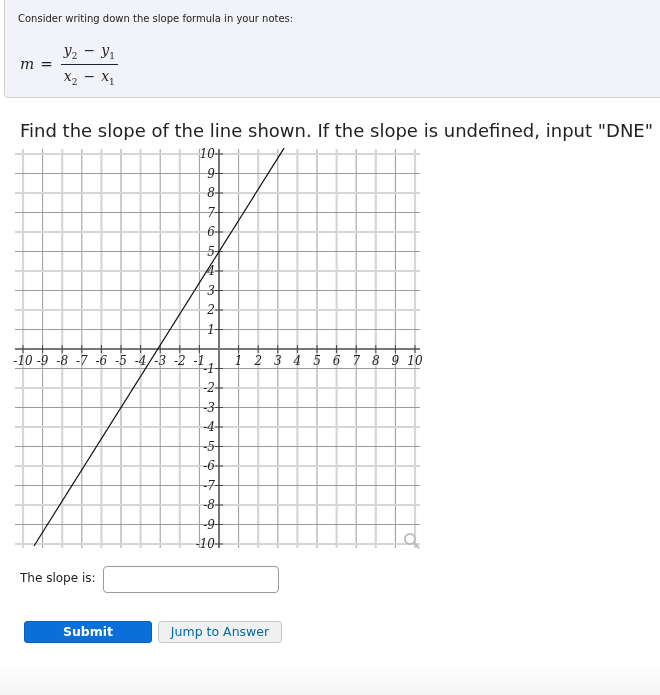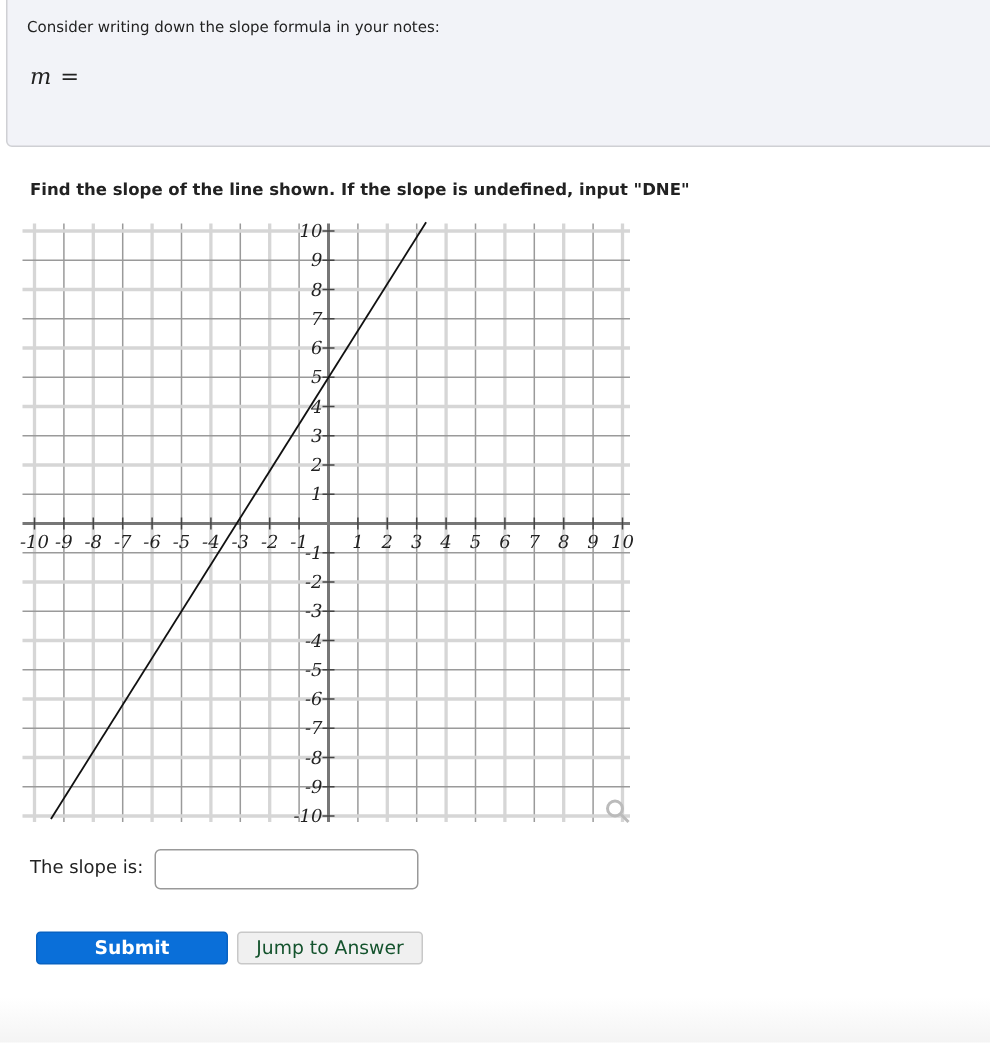--- a/index.html
+++ b/index.html
@@ -24,46 +24,54 @@
       display: flex; align-items: center;
     }
     .formula .m { margin-right: 6px; }
     .formula .eq { font-style: normal; margin-right: 8px; }
     .frac { display: inline-flex; flex-direction: column; align-items: center; }
     .frac .num { padding: 0 3px 3px 3px; border-bottom: 1px solid #222; font-size: 14px; }
     .frac .den { padding: 3px 3px 0 3px; font-size: 14px; }
     sub { font-size: 9px; font-style: normal; }
     .op { font-style: normal; margin: 0 6px; }
     .question {
-      position: absolute; left: 20px; top: 120px; font-size: 11px; color: #222; font-weight: bold;
+      position: absolute; left: 20px; top: 120px; font-size: 18px; color: #222;
     }
     .graph { position: absolute; left: 0; top: 140px; }
     .graph text { font-family: "DejaVu Serif", serif; font-style: italic; font-size: 12px; fill: #222; }
     .answer-label { position: absolute; left: 20px; top: 571px; font-size: 12px; }
     .answer-input {
       position: absolute; left: 103px; top: 566px; width: 176px; height: 27px;
       box-sizing: border-box; border: 1px solid #999; border-radius: 4px;
       background: #fff; font-size: 13px; padding: 0 6px;
     }
     .btn {
       position: absolute; top: 621px; height: 22px; box-sizing: border-box;
       font-family: "DejaVu Sans", sans-serif; font-size: 12.5px;
       border-radius: 3px; padding: 0 10px; line-height: 20px; cursor: pointer;
     }
     .btn-submit { left: 24px; width: 128px; background: #0a6fd9; color: #fff; border: 1px solid #0862c2; font-weight: bold; }
-    .btn-jump { left: 158px; width: 124px; background: #f0f0f0; color: #14532d; border: 1px solid #c8c8c8; text-align: center; }
+    .btn-jump { left: 158px; width: 124px; background: #f0f0f0; color: #0369a1; border: 1px solid #c8c8c8; text-align: center; }
   </style>
 </head>
 <body>
 
 <div class="hint-box"></div>
 <div class="hint-text">Consider writing down the slope formula in your notes:</div>
 <div class="formula">
   <span class="m">m</span>
   <span class="eq">=</span>
+  <span class="frac">
+    <span class="num">
+      <span>y</span><sub>2</sub><span class="op">−</span><span>y</span><sub>1</sub>
+    </span>
+    <span class="den">
+      <span>x</span><sub>2</sub><span class="op">−</span><span>x</span><sub>1</sub>
+    </span>
+  </span>
 </div>
 
 <div class="question">Find the slope of the line shown.  If the slope is undefined, input "DNE"</div>
 
 <svg class="graph" id="graph" width="440" height="415" viewBox="0 140 440 415">
     <rect x="0" y="140" width="440" height="415" fill="#fff"></rect>
     <line x1="23" y1="149" x2="23" y2="548" stroke="#d6d6d6" stroke-width="2.2"></line>
     <line x1="42.599999999999994" y1="149" x2="42.599999999999994" y2="548" stroke="#9a9a9a" stroke-width="1"></line>
     <line x1="62.19999999999999" y1="149" x2="62.19999999999999" y2="548" stroke="#d6d6d6" stroke-width="2.2"></line>
     <line x1="81.79999999999998" y1="149" x2="81.79999999999998" y2="548" stroke="#9a9a9a" stroke-width="1"></line>

